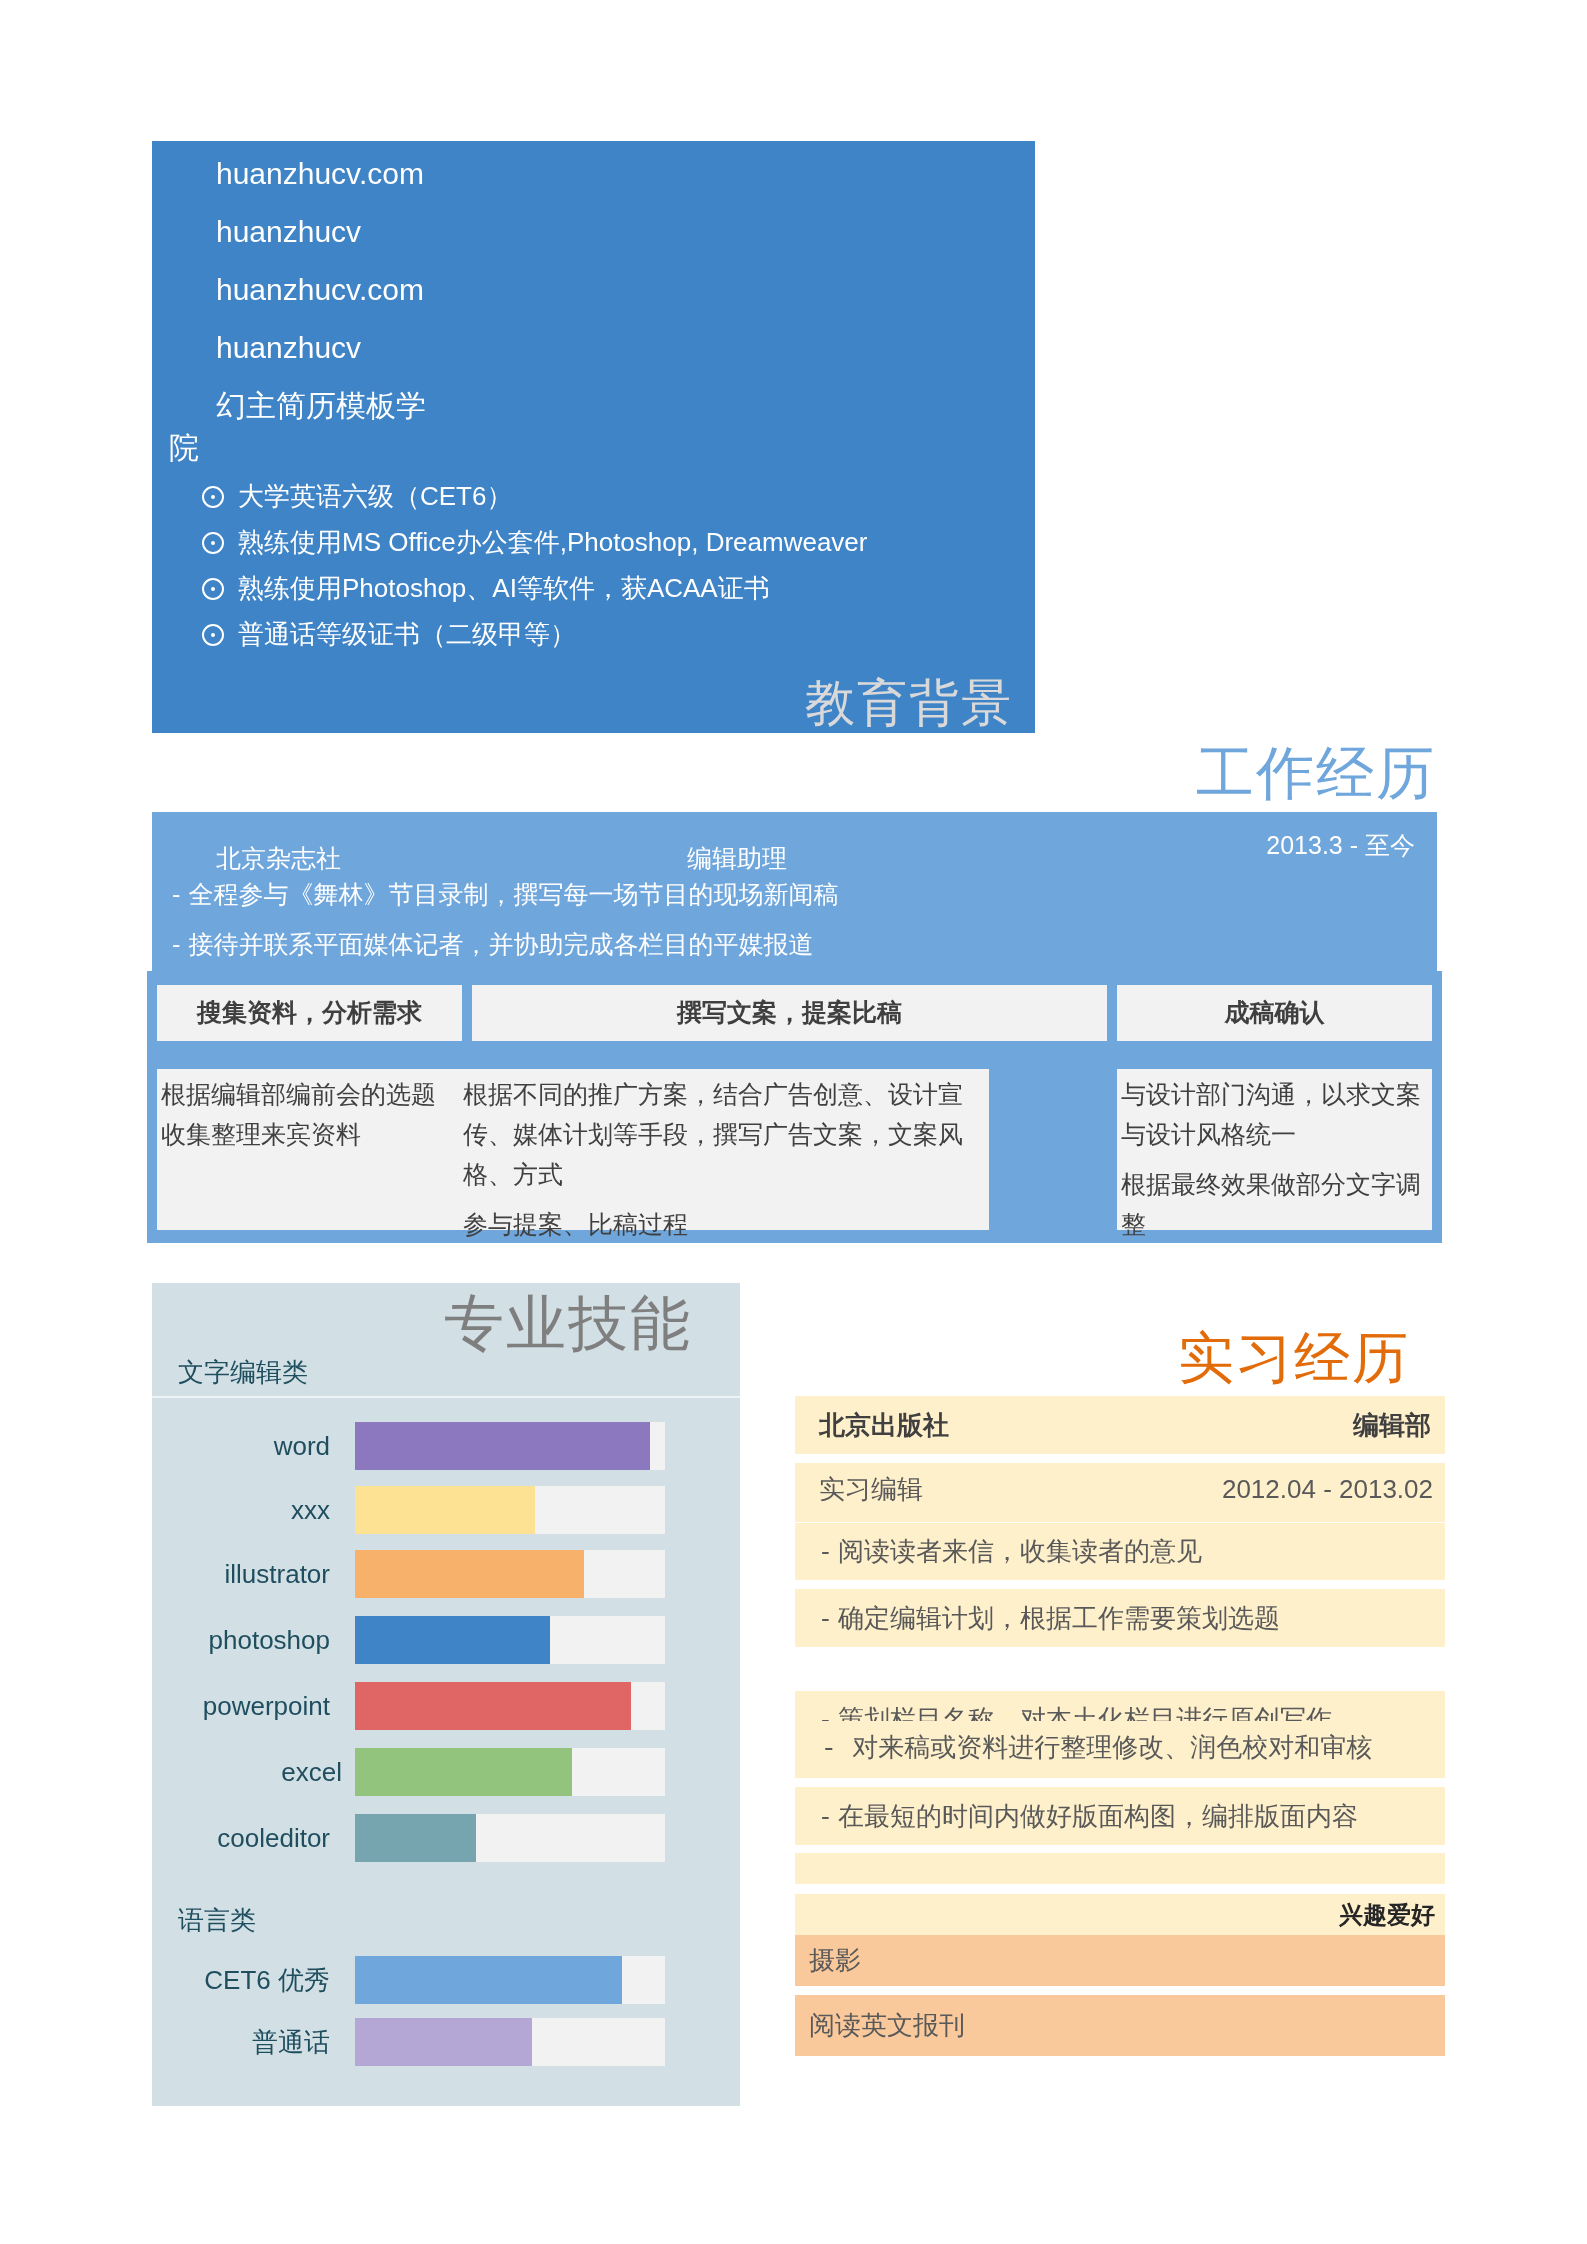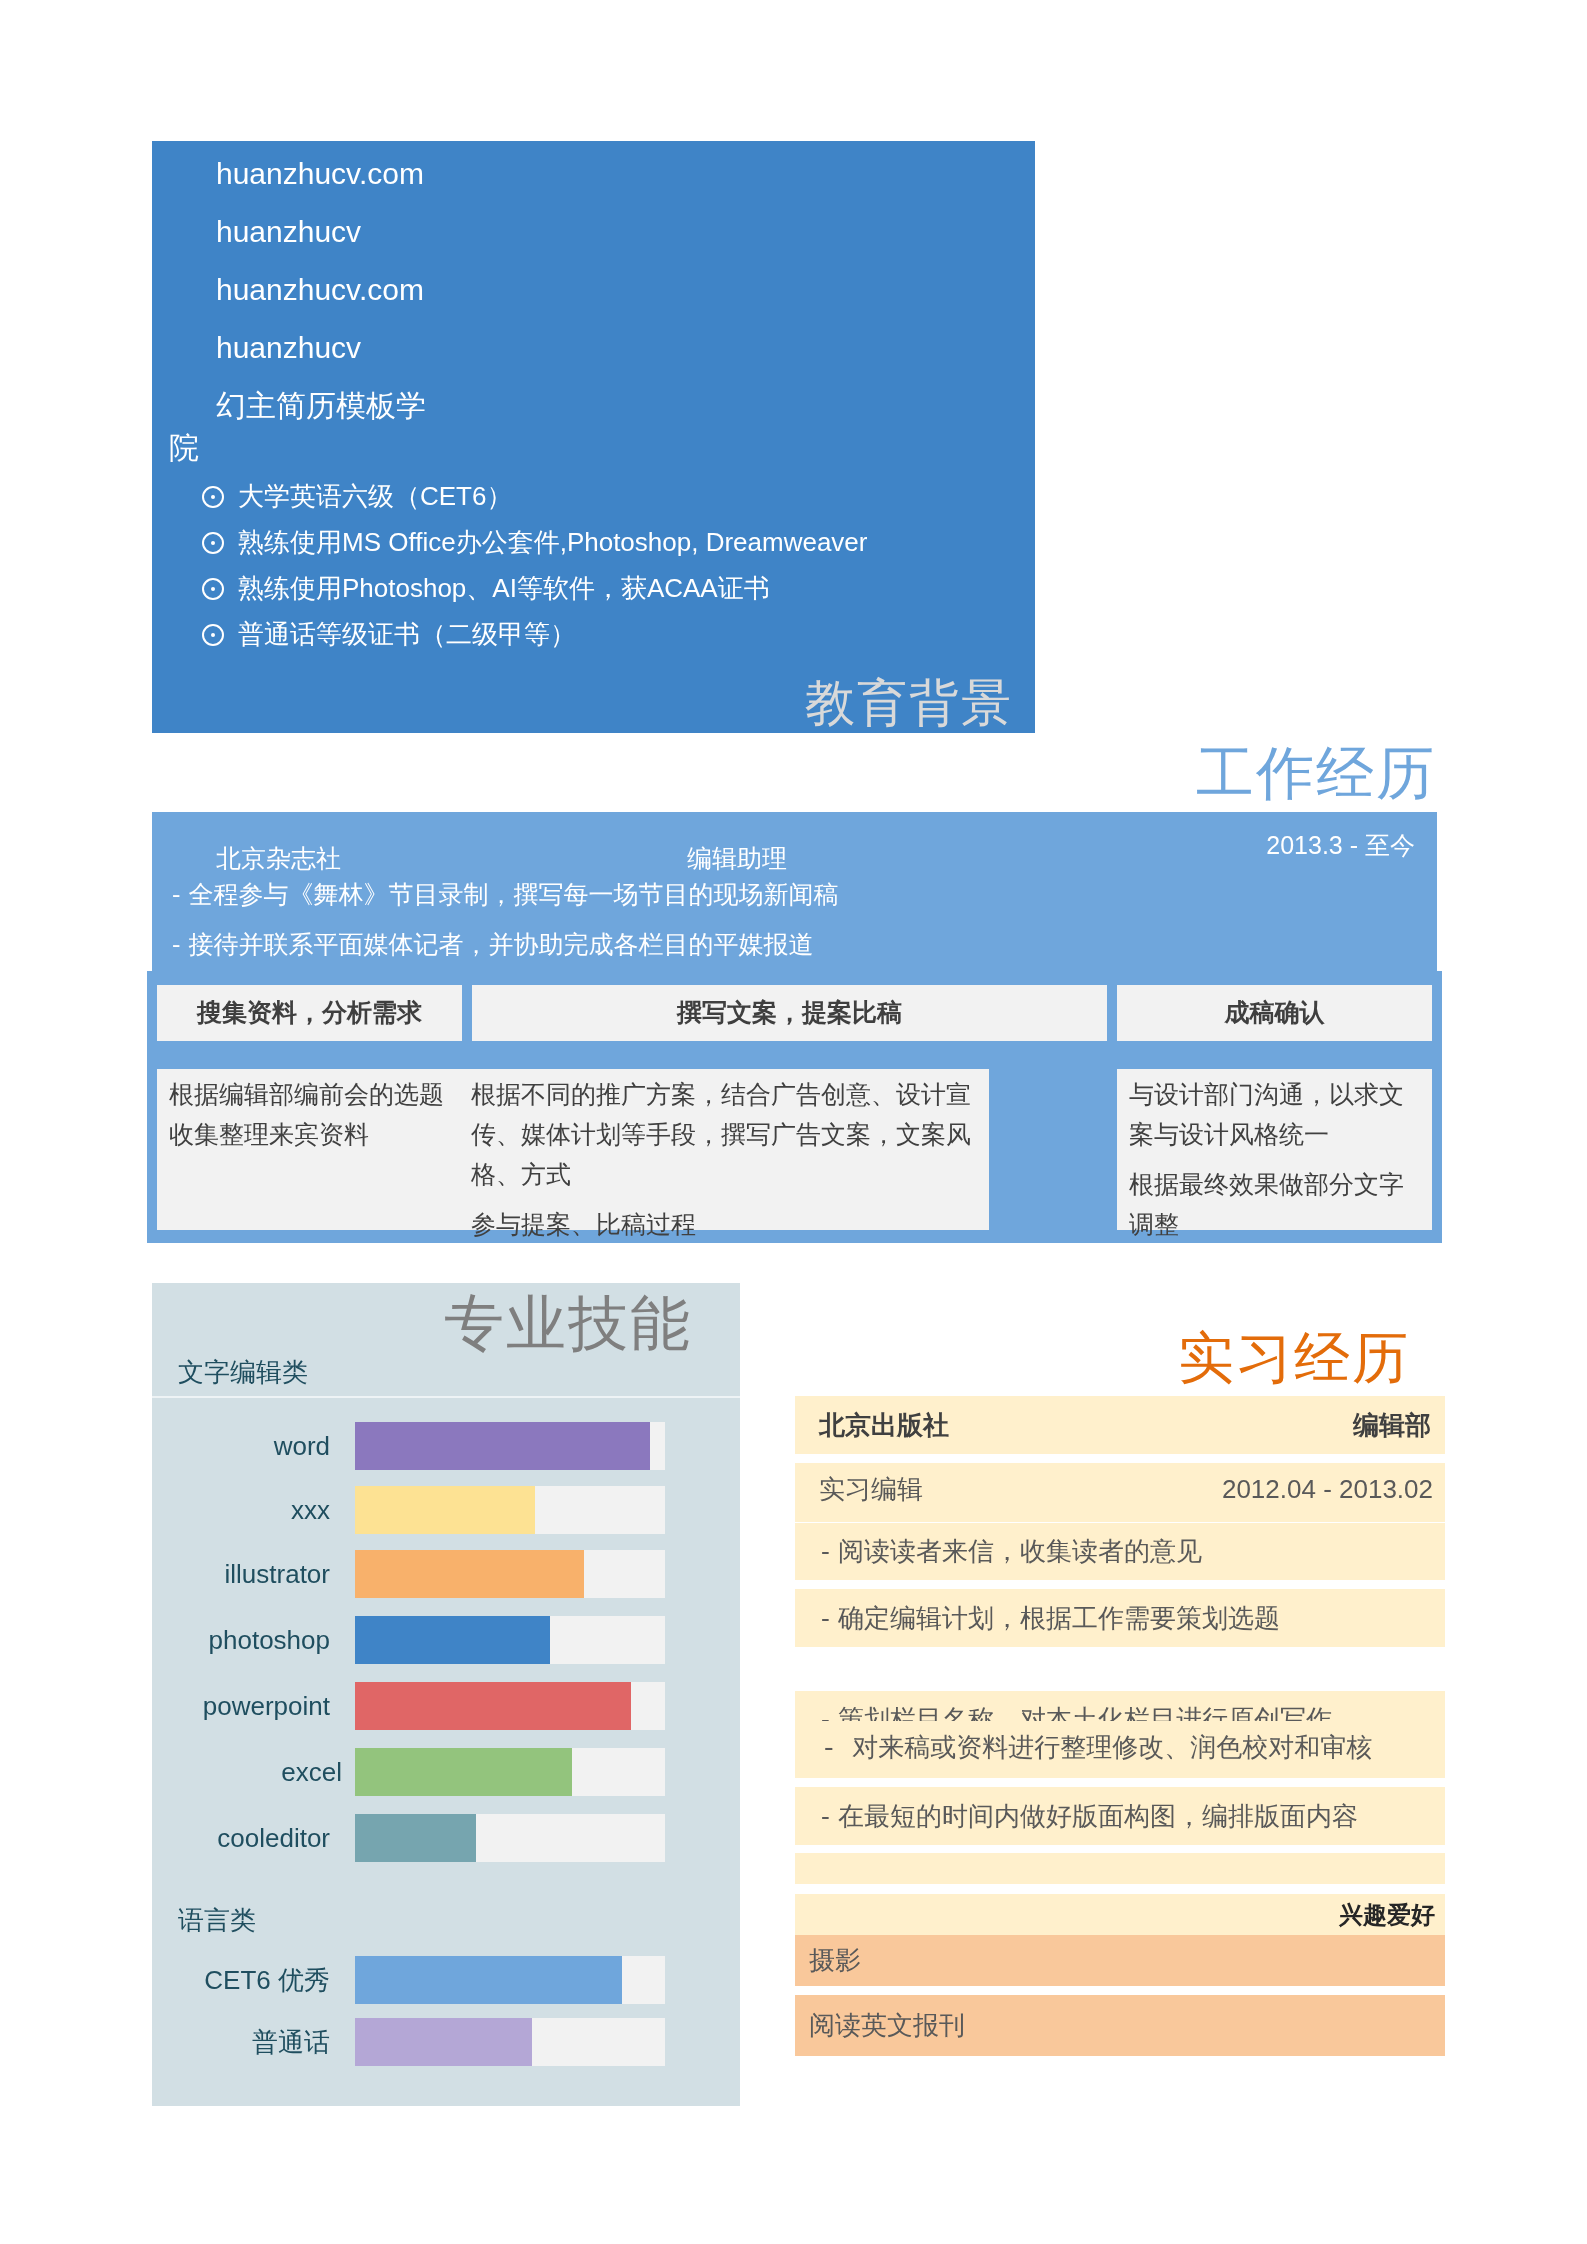--- a/index.html
+++ b/index.html
@@ -25,21 +25,21 @@
   .wh-company, .wh-role { position:absolute; top:16px; font-size:25px; line-height:34px; font-weight:normal;
                           font-family:"DejaVu Serif",serif;margin-top:14px; }
   .wh-company { left:64px; }
   .wh-role { left:535px; }
   .wh-date { position:absolute; right:22px; top:16px; font-size:25px; line-height:34px; }
   .wh-bullet { position:absolute; left:20px; font-size:25px; line-height:34px; font-family:"DejaVu Serif",serif; white-space:nowrap; }
 
   #work-table { left:147px; top:971px; width:1295px; height:272px; background:#6fa6dc; }
   .wt-cell { position:absolute; background:#f2f2f2; color:#404040; font-family:"DejaVu Serif",serif; box-sizing:border-box; }
   .wt-head { top:14px; height:56px; font-size:25px; line-height:56px; text-align:center; font-weight:bold; color:#3f3f3f; }
-  .wt-body { top:98px; height:161px; font-size:25px; line-height:40px; padding:6px 10px 0 12px; }
+  .wt-body { top:98px; height:161px; font-size:25px; line-height:40px; padding:6px 10px 0 4px; }
   .wt-body p { margin:0 0 10px 0; }
 
   
   #skills { left:152px; top:1283px; width:588px; height:823px; background:#d2dfe4; }
   #skills-title { position:absolute; left:292px; top:4px; font-size:60px; line-height:72px; color:#7f7f7f;
                   font-family:"DejaVu Serif",serif; letter-spacing:2px; }
   .skill-cat { position:absolute; left:26px; font-size:26px; line-height:34px; color:#1f4e5f; font-family:"DejaVu Serif",serif; }
   #skills-divider { position:absolute; left:0; top:113px; width:588px; height:2px; background:#eef3f5; }
   .skill-row { position:absolute; left:0; width:588px; height:48px; }
   .skill-label { position:absolute; right:410px; top:0; height:48px; line-height:48px; font-size:26px; color:#1f4e5f; white-space:nowrap; text-align:right; }

